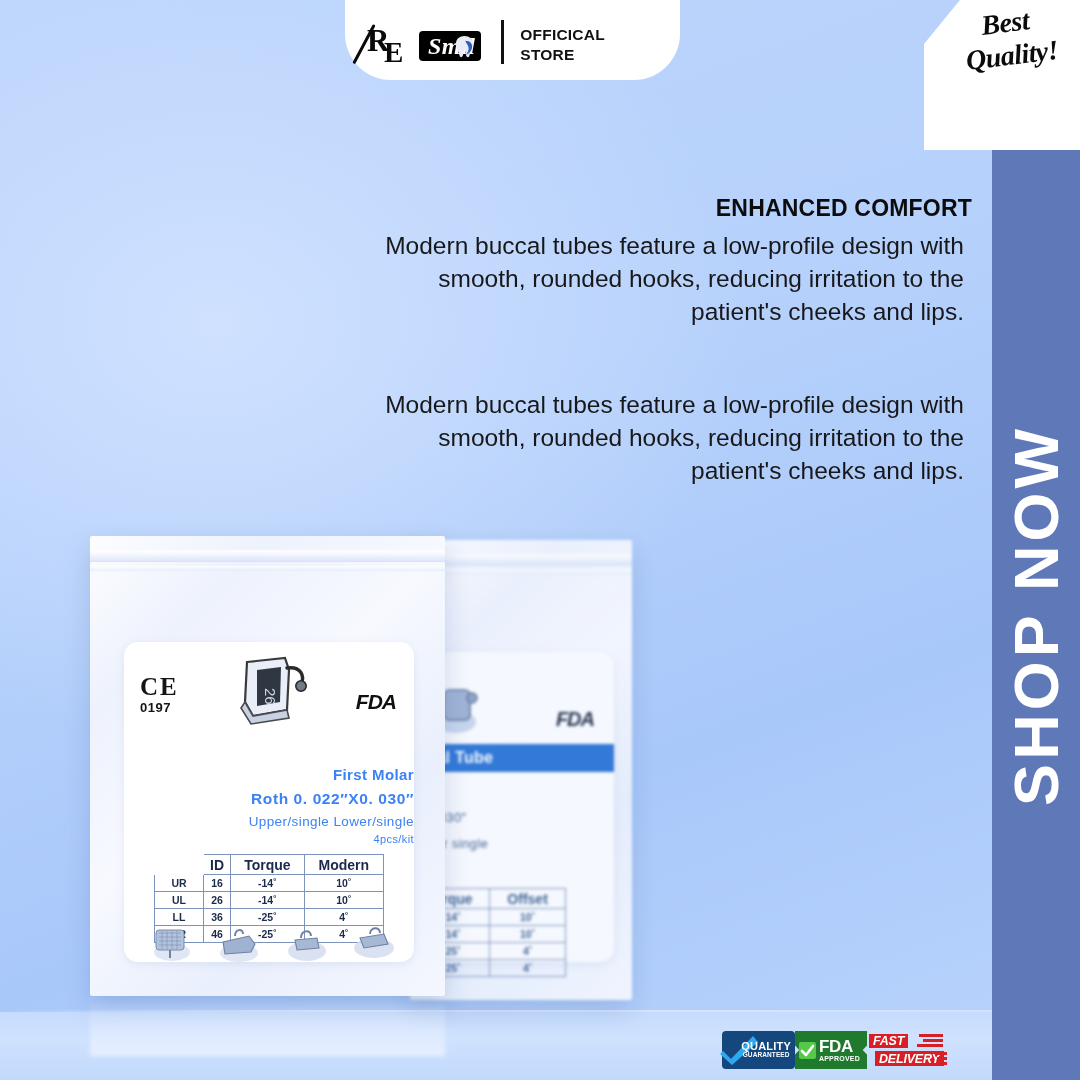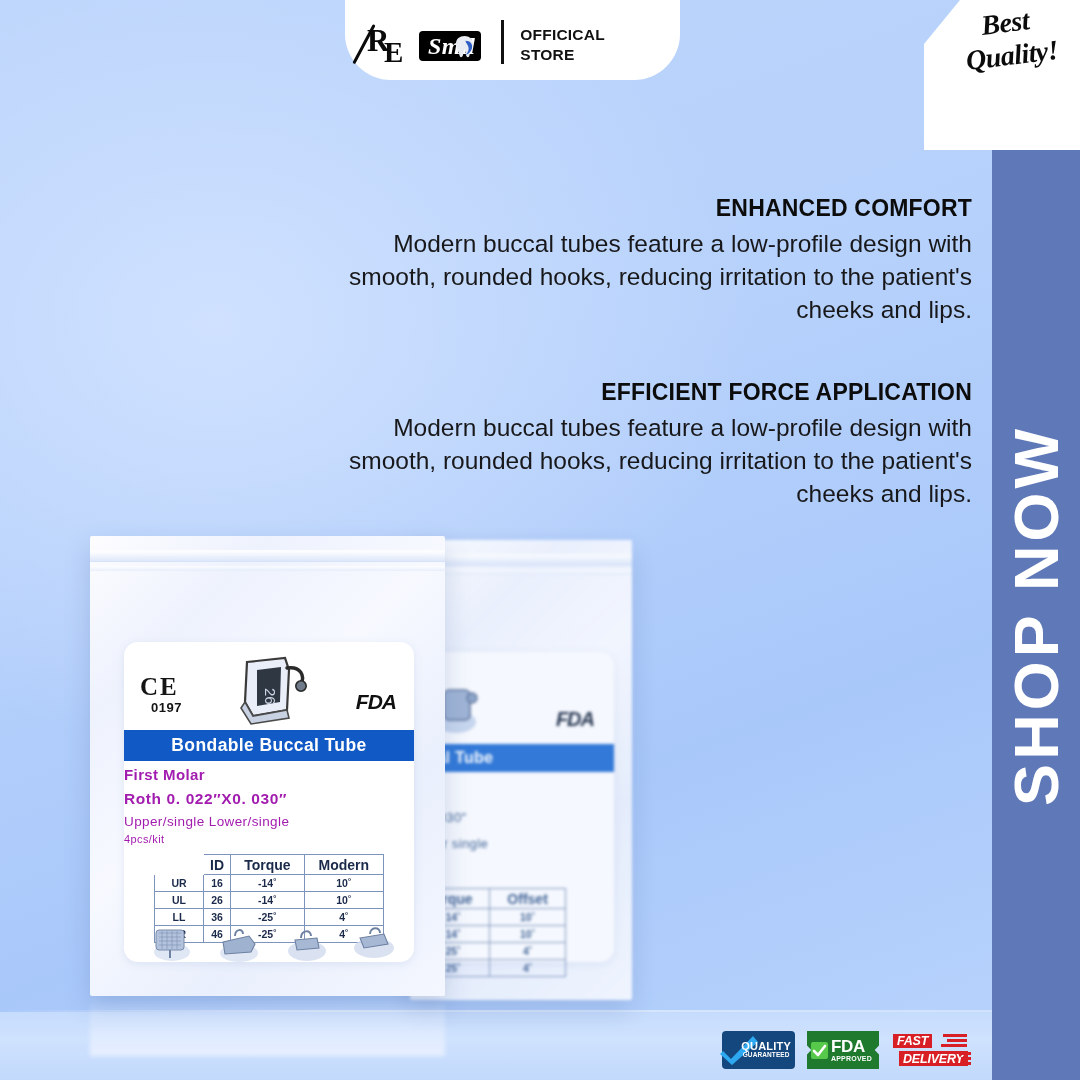--- a/index.html
+++ b/index.html
@@ -91,21 +91,21 @@
     line-height:1;padding-bottom:150px;
   }
 
   
   .copy-block{position:absolute;width:632px;left:340px;text-align:right;}
   .copy-h{
     font-size:23px;font-weight:bold;color:#0c0c0c;letter-spacing:.2px;
     line-height:1.1;margin:0 0 6px 0;
   }
   .copy-p{
-    font-size:24.5px;color:#18181a;line-height:1.35;margin:0;
+    font-size:24.5px;color:#18181a;line-height:1.35;margin:8px;
   }
   #block-1{top:196px;}
   #block-2{top:380px;}
 
   
   #product-area{position:absolute;left:60px;top:500px;width:620px;height:560px;}
 
   .pack{
     position:absolute;border-radius:2px;
     background:linear-gradient(135deg,#fdfdff 0%,#eef2fd 22%,#f7f9ff 45%,#e9effc 70%,#f4f7ff 100%);
@@ -137,38 +137,38 @@
   }
   #label-front{left:34px;top:106px;width:290px;height:320px;}
 
   .lbl-top{position:relative;height:86px;}
   .ce-mark{
     position:absolute;left:16px;top:32px;
     font-family:"Liberation Serif",serif;font-weight:bold;font-size:25px;
     color:#141414;letter-spacing:2px;line-height:1;
   }
   .ce-num{
-    position:absolute;left:27px;top:58px;font-size:13px;font-weight:bold;
+    position:absolute;left:16px;top:58px;font-size:13px;font-weight:bold;
     color:#141414;letter-spacing:.5px;font-family:"Liberation Sans",sans-serif;
   }
   .fda-mark{
     position:absolute;right:18px;top:48px;font-weight:bold;font-size:21px;
     font-style:italic;color:#101010;letter-spacing:-1px;
   }
   .bracket-pic{position:absolute;left:50%;top:8px;transform:translateX(-50%);}
 
   .blue-band{
     position:absolute;left:0;right:0;top:88px;height:31px;background:#1159c4;
     display:flex;align-items:center;justify-content:center;
   }
   .blue-band span{
     color:#fff;font-weight:bold;font-size:17.5px;letter-spacing:.4px;
     font-family:"Liberation Sans",sans-serif;
   }
-  .lbl-lines{position:absolute;left:0;right:0;top:124px;text-align:left;color:#a21caf;}
+  .lbl-lines{position:absolute;left:12px;right:0;top:124px;text-align:right;color:#3b82f6;}
   .lbl-lines .l1{font-size:15px;font-weight:bold;letter-spacing:.4px;margin-bottom:7px;}
   .lbl-lines .l2{font-size:15.5px;font-weight:bold;letter-spacing:.6px;margin-bottom:6px;}
   .lbl-lines .l3{font-size:13.5px;letter-spacing:.4px;margin-bottom:4px;}
   .lbl-lines .l4{font-size:11px;letter-spacing:.4px;}
 
   table.spec{
     position:absolute;left:30px;top:212px;width:230px;border-collapse:collapse;
     font-size:10.5px;color:#1b2a4a;
   }
   table.spec td,table.spec th{
@@ -193,21 +193,21 @@
   .back-txt{position:absolute;color:#3d5f91;font-size:13px;letter-spacing:.4px;}
 
   .reflection{
     position:absolute;left:30px;top:498px;width:355px;height:58px;
     background:linear-gradient(180deg,rgba(236,242,255,.85),rgba(200,219,252,0));
     filter:blur(2px);transform:scaleY(-1);
   }
 
   
   #badges{
-    position:absolute;left:722px;top:1030px;display:flex;align-items:center;gap:12px;
+    position:absolute;left:722px;top:1030px;display:flex;align-items:center;
   }
   .badge{height:40px;display:flex;align-items:center;}
   .bdg-quality{
     background:#14477e;border-radius:4px;height:38px;width:73px;position:relative;
     display:flex;align-items:center;justify-content:flex-end;padding-right:4px;box-sizing:border-box;
   }
   .bdg-quality .chk{
     position:absolute;left:-3px;top:3px;width:40px;height:32px;
   }
   .bdg-quality .qt{position:relative;z-index:2;text-align:center;line-height:1.02;}
@@ -300,23 +300,20 @@
           <svg class="bracket-pic" width="92" height="80" viewBox="0 0 92 80">
             <path d="M24 12 L62 8 L66 20 L64 60 L30 66 L22 52 Z" fill="#e9eef8" stroke="#3a3a3a" stroke-width="2.2"></path>
             <path d="M34 20 L58 17 L57 52 L34 56 Z" fill="#2f3742"></path>
             <text x="46" y="42" font-size="15" fill="#cdd6e4" font-family="Liberation Sans,sans-serif" transform="rotate(90 46 38)">26</text>
             <path d="M64 18 C78 16, 82 26, 78 34" fill="none" stroke="#2a2a2a" stroke-width="3.4" stroke-linecap="round"></path>
             <circle cx="78" cy="36" r="5.2" fill="#6f7a8a" stroke="#2a2a2a" stroke-width="1.6"></circle>
             <path d="M22 52 L30 66 L64 60 L66 68 L28 74 L18 58 Z" fill="#c9d2e2" stroke="#4a4a4a" stroke-width="1.6"></path>
           </svg>
         </div>
 
-        <div class="blue-band">
-          <span>Bondable Buccal Tube</span>
-        </div>
 
         <div class="lbl-lines">
           <div class="l1">First Molar</div>
           <div class="l2">Roth 0. 022″X0. 030″</div>
           <div class="l3">Upper/single    Lower/single</div>
           <div class="l4">4pcs/kit</div>
         </div>
 
         <table class="spec">
           <tbody>
@@ -417,21 +414,20 @@
       <div>STORE</div>
     </div>
   </div>
 
   <div class="copy-block" id="block-1">
     <h2 class="copy-h">ENHANCED COMFORT</h2>
     <p class="copy-p">Modern buccal tubes feature a low-profile design with smooth, rounded hooks, reducing irritation to the patient's cheeks and lips.</p>
   </div>
 
   <div class="copy-block" id="block-2">
-    <h2 class="copy-h">EFFICIENT FORCE APPLICATION</h2>
     <p class="copy-p">Modern buccal tubes feature a low-profile design with smooth, rounded hooks, reducing irritation to the patient's cheeks and lips.</p>
   </div>
 
   <div id="badges">
     <div class="badge">
       <div class="bdg-quality">
         <svg class="chk" viewBox="0 0 40 32">
           <path d="M4 17 L12 25 L34 2 L39 8 L13 31 L1 20 Z" fill="#2ea8f0"></path>
         </svg>
         <div class="qt">

